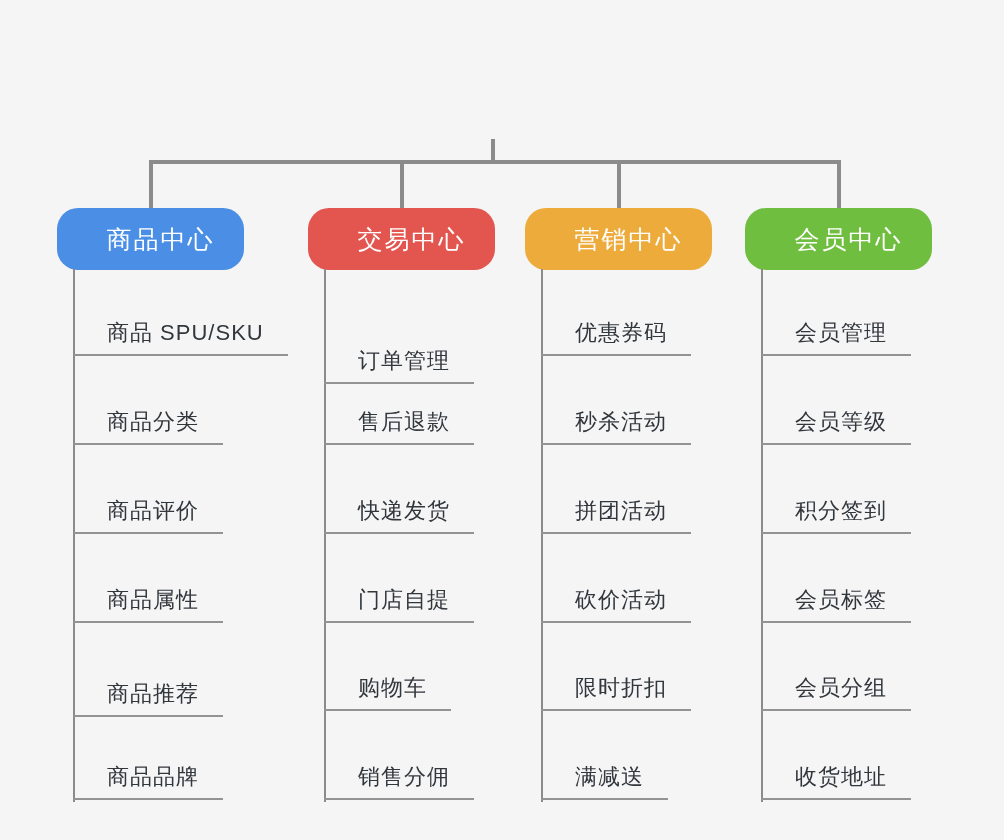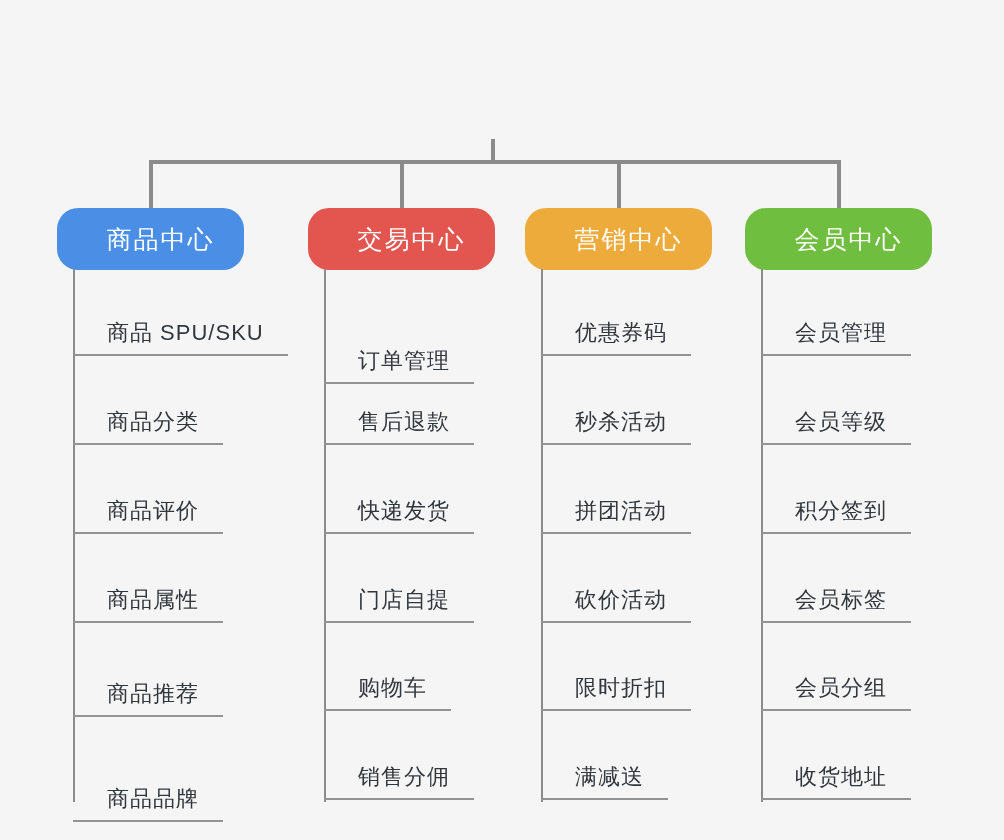--- a/index.html
+++ b/index.html
@@ -99,21 +99,21 @@
   <div id="branches">
       <div class="branch-box" style="left: 57px; background: rgb(74, 143, 229);">
         <span>商品中心</span>
       </div>
       <div class="trunk" style="left: 73px;"></div>
       <div class="child-item" style="left: 73px; top: 312px;">商品 SPU/SKU</div>
       <div class="child-item" style="left: 73px; top: 401px;">商品分类</div>
       <div class="child-item" style="left: 73px; top: 490px;">商品评价</div>
       <div class="child-item" style="left: 73px; top: 579px;">商品属性</div>
       <div class="child-item" style="left: 73px; top: 667px; margin-top: 6px;">商品推荐</div>
-      <div class="child-item" style="left: 73px; top: 756px; margin-top: 22px;">商品品牌</div>
+      <div class="child-item" style="left: 73px; top: 756px;">商品品牌</div>
       <div class="branch-box" style="left: 308px; background: rgb(227, 86, 79);">
         <span>交易中心</span>
       </div>
       <div class="trunk" style="left: 324px;"></div>
       <div class="child-item" style="left: 324px; top: 312px; margin-top: 28px;">订单管理</div>
       <div class="child-item" style="left: 324px; top: 401px;">售后退款</div>
       <div class="child-item" style="left: 324px; top: 490px;">快递发货</div>
       <div class="child-item" style="left: 324px; top: 579px;">门店自提</div>
       <div class="child-item" style="left: 324px; top: 667px;">购物车</div>
       <div class="child-item" style="left: 324px; top: 756px;">销售分佣</div>

